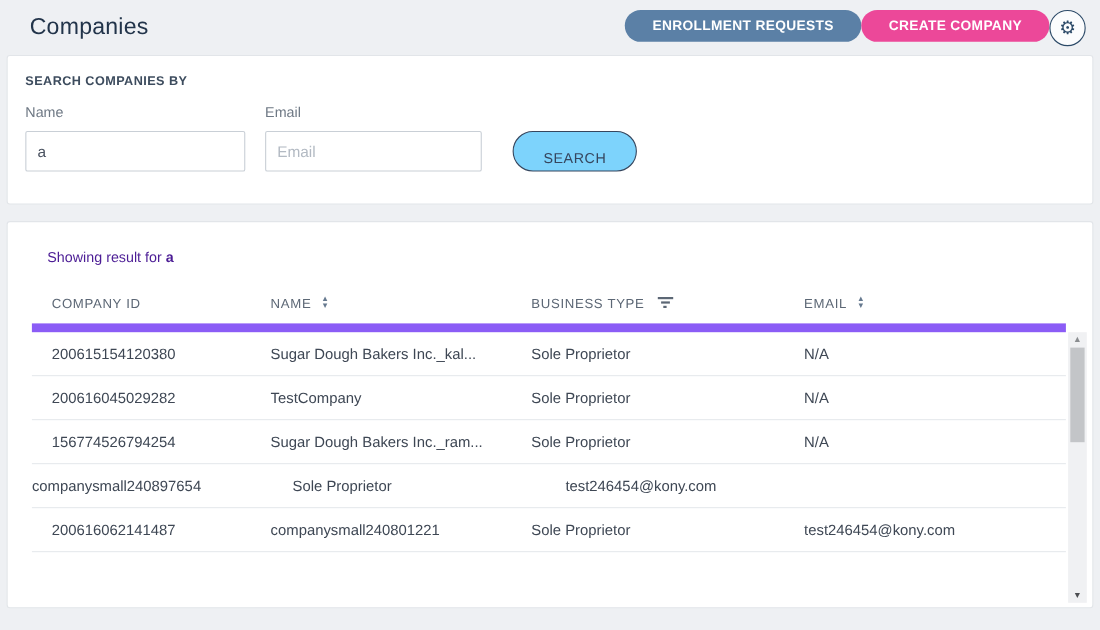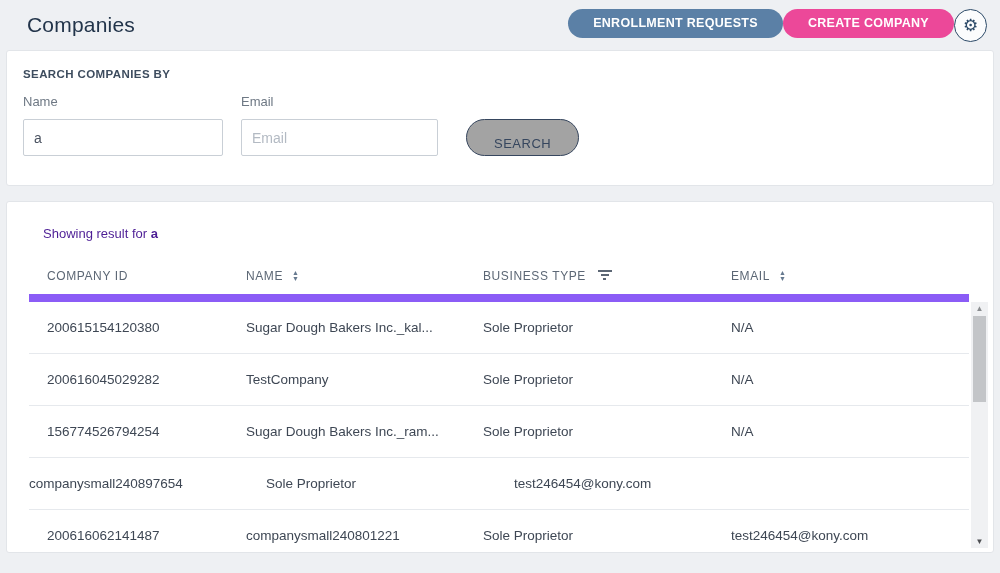--- a/index.html
+++ b/index.html
@@ -54,21 +54,21 @@
     height:37px; border:1px solid #c9cfd6; border-radius:2px;
     padding:0 10px; font-size:14px; color:#4a5260; font-family:inherit;
     background:#fff; outline:none;
   }
   .name-input  { width:200px; }
   .email-field { margin-left:18px; }
   .email-input { width:197px; }
   .email-input::placeholder { color:#b3bac3; opacity:1; }
   .search-btn {
     margin-left:28px; height:37px; border-radius:19px; padding:16px 27px;
-    background:#a3a3a3; border:1.5px solid #36465e; color:#36465e;
+    background:#7dd3fc; border:1.5px solid #36465e; color:#36465e;
     font-size:13px; letter-spacing:0.5px; font-family:inherit; cursor:pointer;
   }
 
   
   .results-card { margin-top:15px; height:352px; position:relative; overflow:hidden; }
   .showing {
     padding:24px 0 16px 36px; font-size:13px; color:#4c1d95; line-height:16px;
   }
   .showing b { font-weight:700; }
   .table { margin:0 24px 0 22px; }
@@ -91,21 +91,21 @@
   }
   .sort-icon i { font-style:normal; font-size:7px; line-height:6px; }
 
   .filter-icon { display:inline-block; margin-left:12px; width:14px; }
   .filter-icon i { display:block; height:2px; background:#5c6775; margin:0 auto 2px auto; }
   .filter-icon i:nth-child(1){ width:14px; }
   .filter-icon i:nth-child(2){ width:8px; }
   .filter-icon i:nth-child(3){ width:3px; }
 
   .tr {
-    display:flex; align-items:center; height:52px;
+    display:flex; align-items:center; height:40px;
     border-bottom:1px solid #e6e9ed; cursor:pointer;
   }
   .td { font-size:13.5px; color:#3e4754; white-space:nowrap; overflow:hidden; }
 
   
   .scrollbar {
     position:absolute; right:5px; top:100px; bottom:4px; width:17px;
     background:#f0f1f3;
   }
   .sb-arrow {

